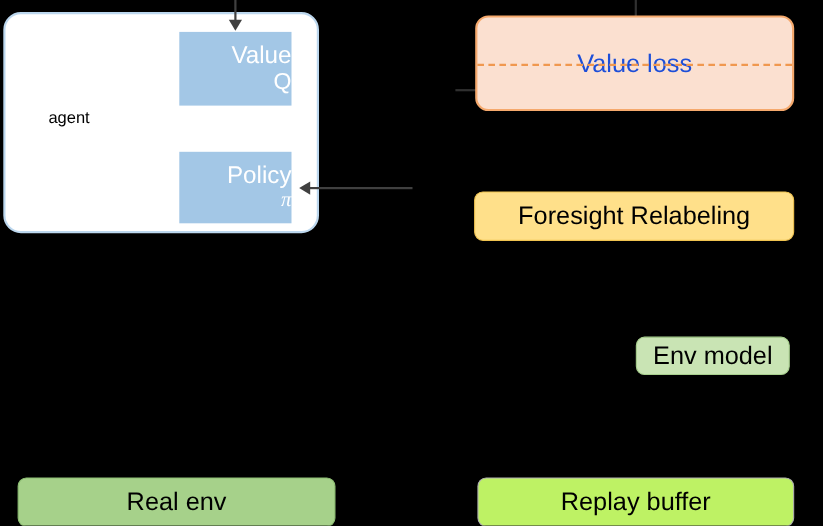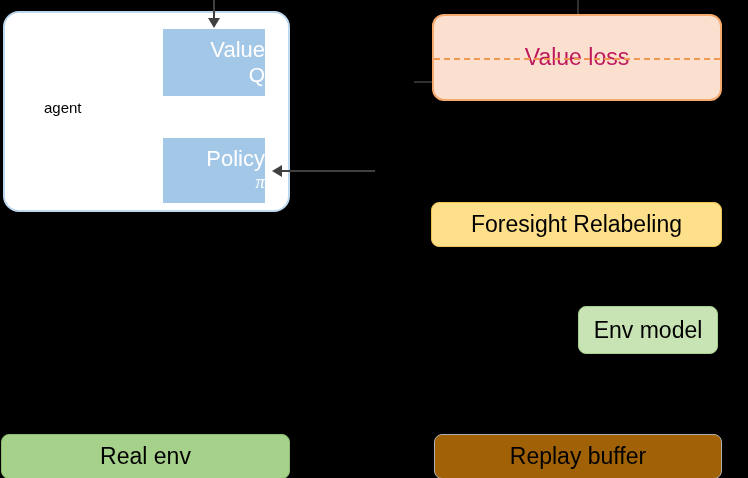--- a/index.html
+++ b/index.html
@@ -107,21 +107,21 @@
     border-radius: 12px;
     box-sizing: border-box;
     display: flex;
     flex-direction: column;
   }
   .loss-row {
     flex: 1 1 50%;
     display: flex;
     align-items: center;
     justify-content: center;
-    color: #be185d;
+    color: #1d4ed8;
     font-size: 23px;
     line-height: 1;
   }
   .loss-divider {
     position: absolute;
     left: 0;
     right: 0;
     top: 50%;
     height: 0;
     border-top: 2px dashed #f0984f;
@@ -158,44 +158,43 @@
     line-height: 1;
     white-space: nowrap;
   }
   #foresight-node {
     left: 431px;
     top: 174px;
     width: 291px;
     height: 45px;
     background: #ffe08a;
     border: 1px solid #f0c350;
-    margin-top: 28px;
   }
   #envmodel-node {
     left: 578px;
     top: 306px;
     width: 140px;
-    height: 48px;
+    height: 35px;
     background: #c9e4b4;
     border: 1px solid #a8cf8e;
   }
   #realenv-node {
-    left: 1px;
+    left: 16px;
     top: 434px;
     width: 289px;
     height: 45px;
     background: #a6d18a;
     border: 1px solid #8cbd72;
   }
   #replaybuffer-node {
     left: 434px;
     top: 434px;
     width: 288px;
     height: 45px;
-    background: #a16207;
+    background: #bef264;
     border: 1px solid #b0b0b0;
   }
 </style>
 </head>
 <body>
 
 <div id="canvas">
 
   <div class="agent-box"></div>
   <div class="agent-label">agent</div>

